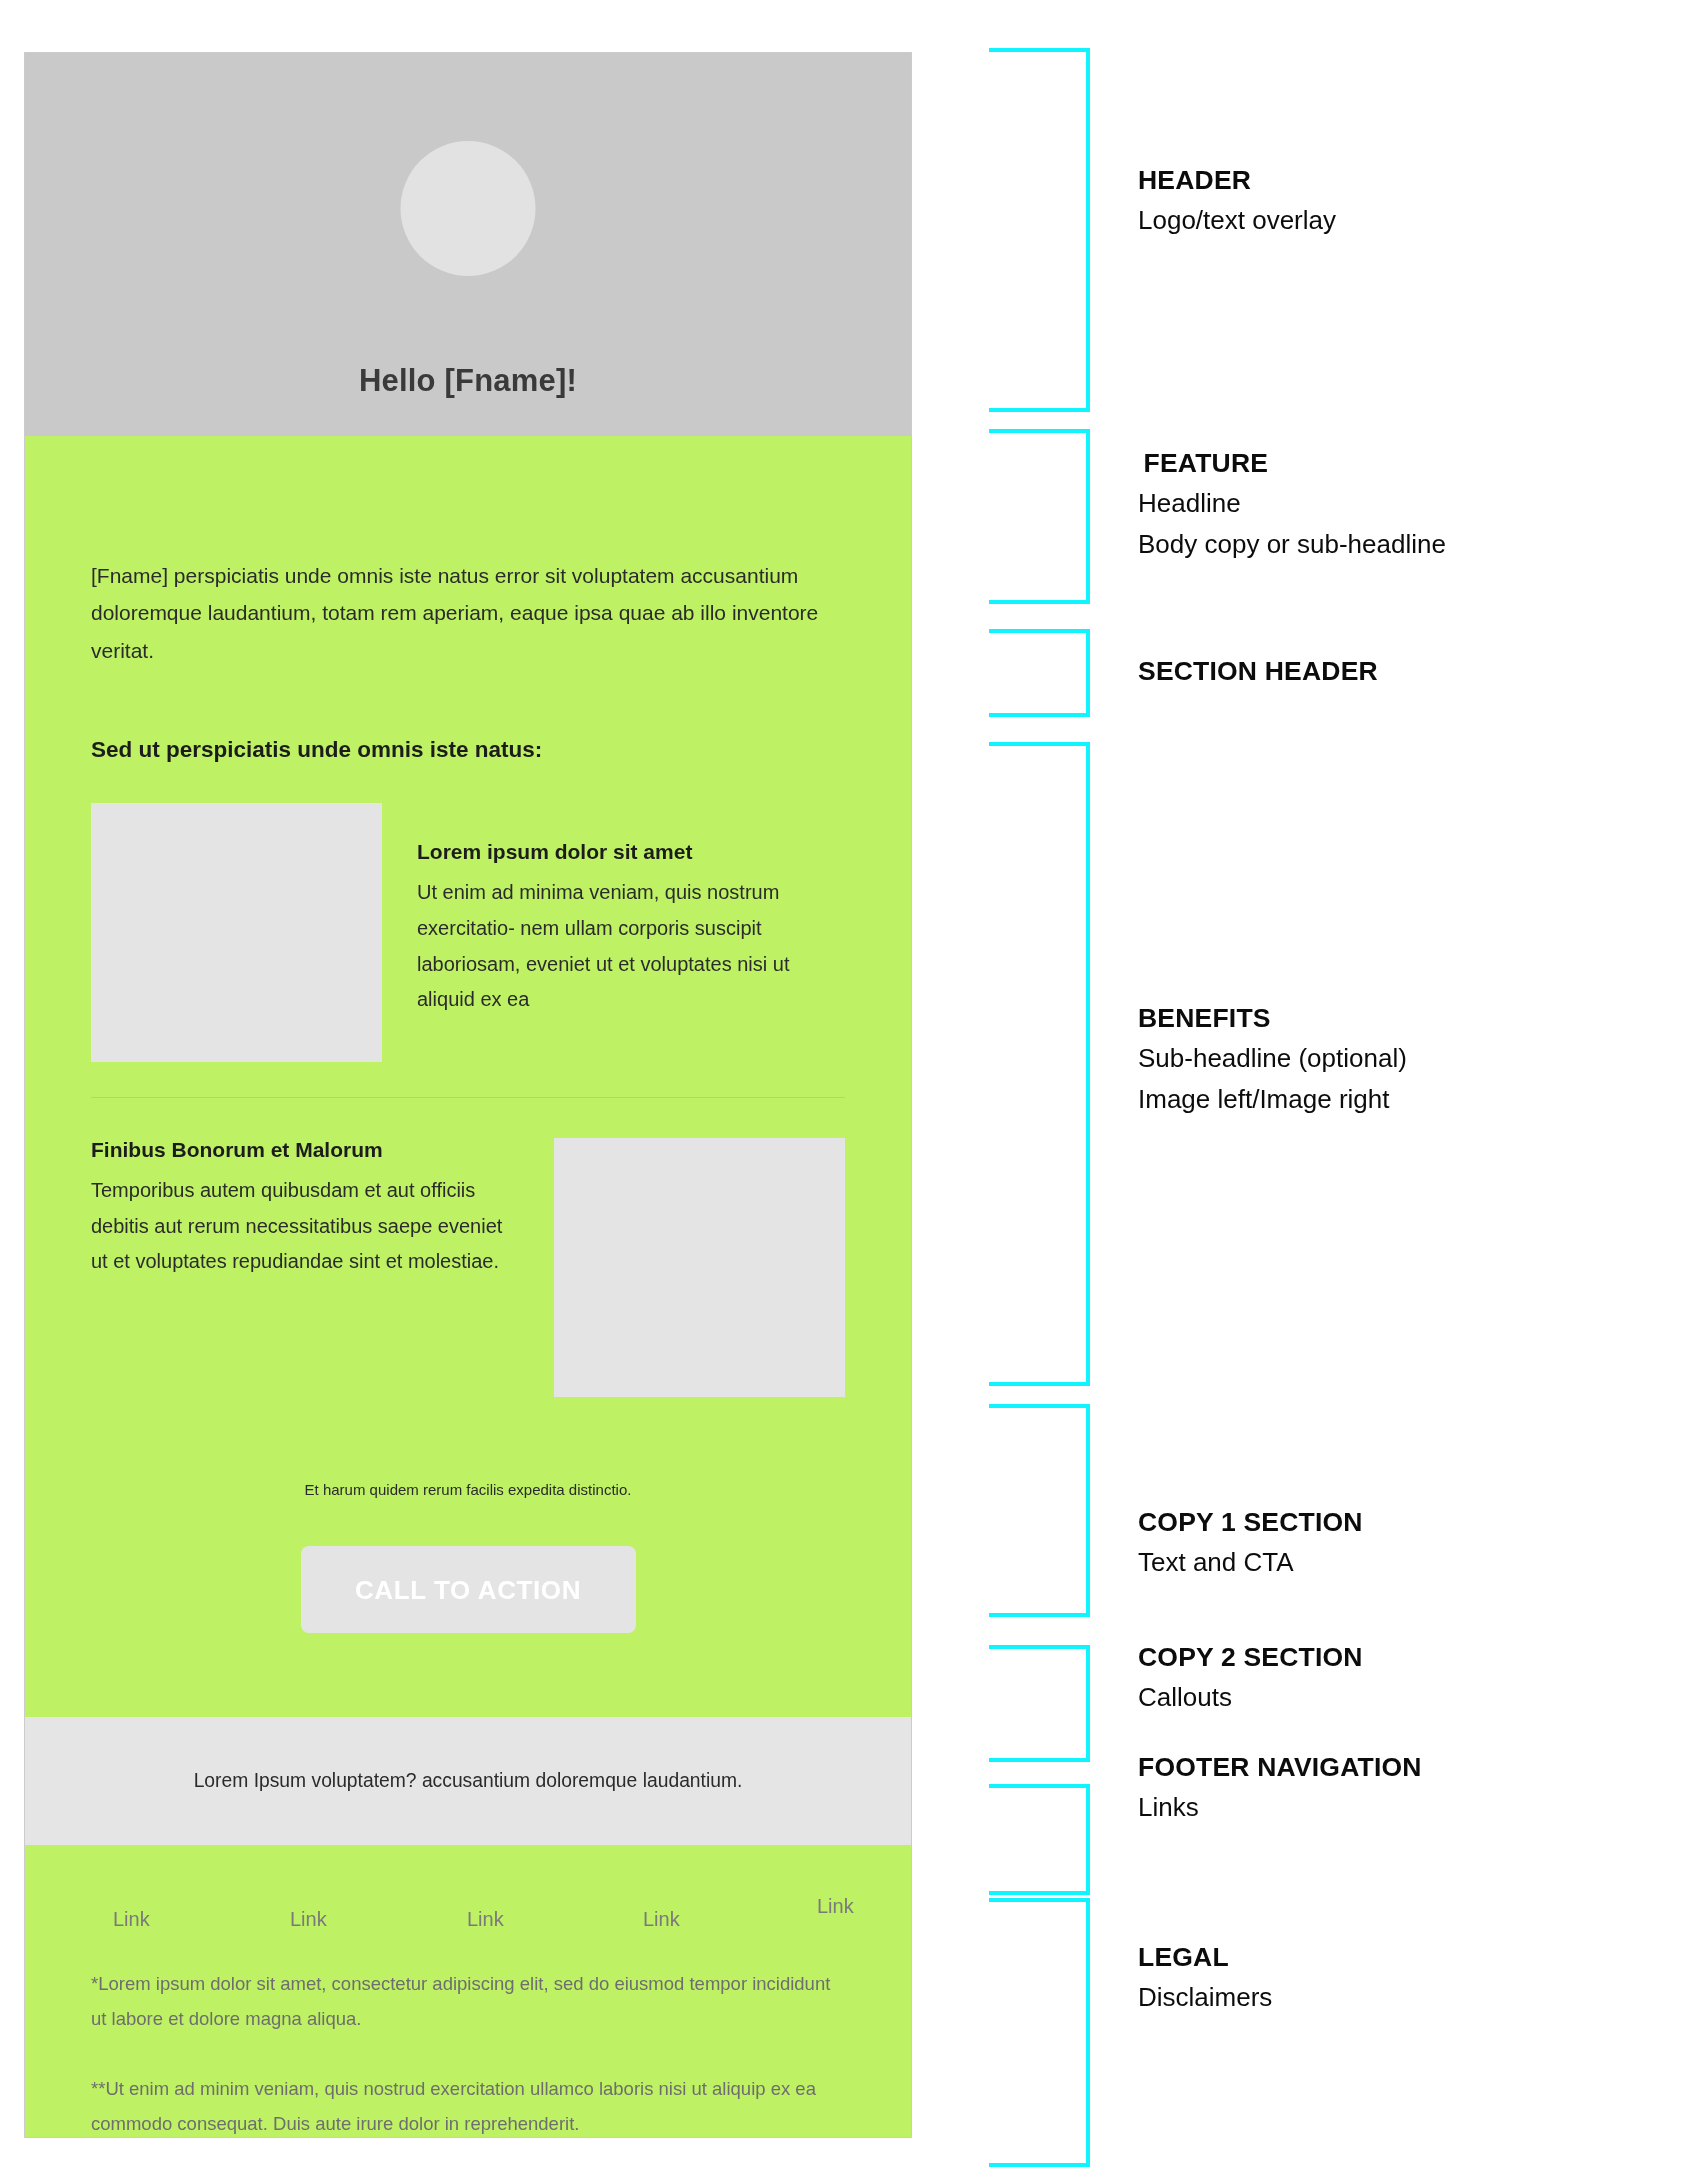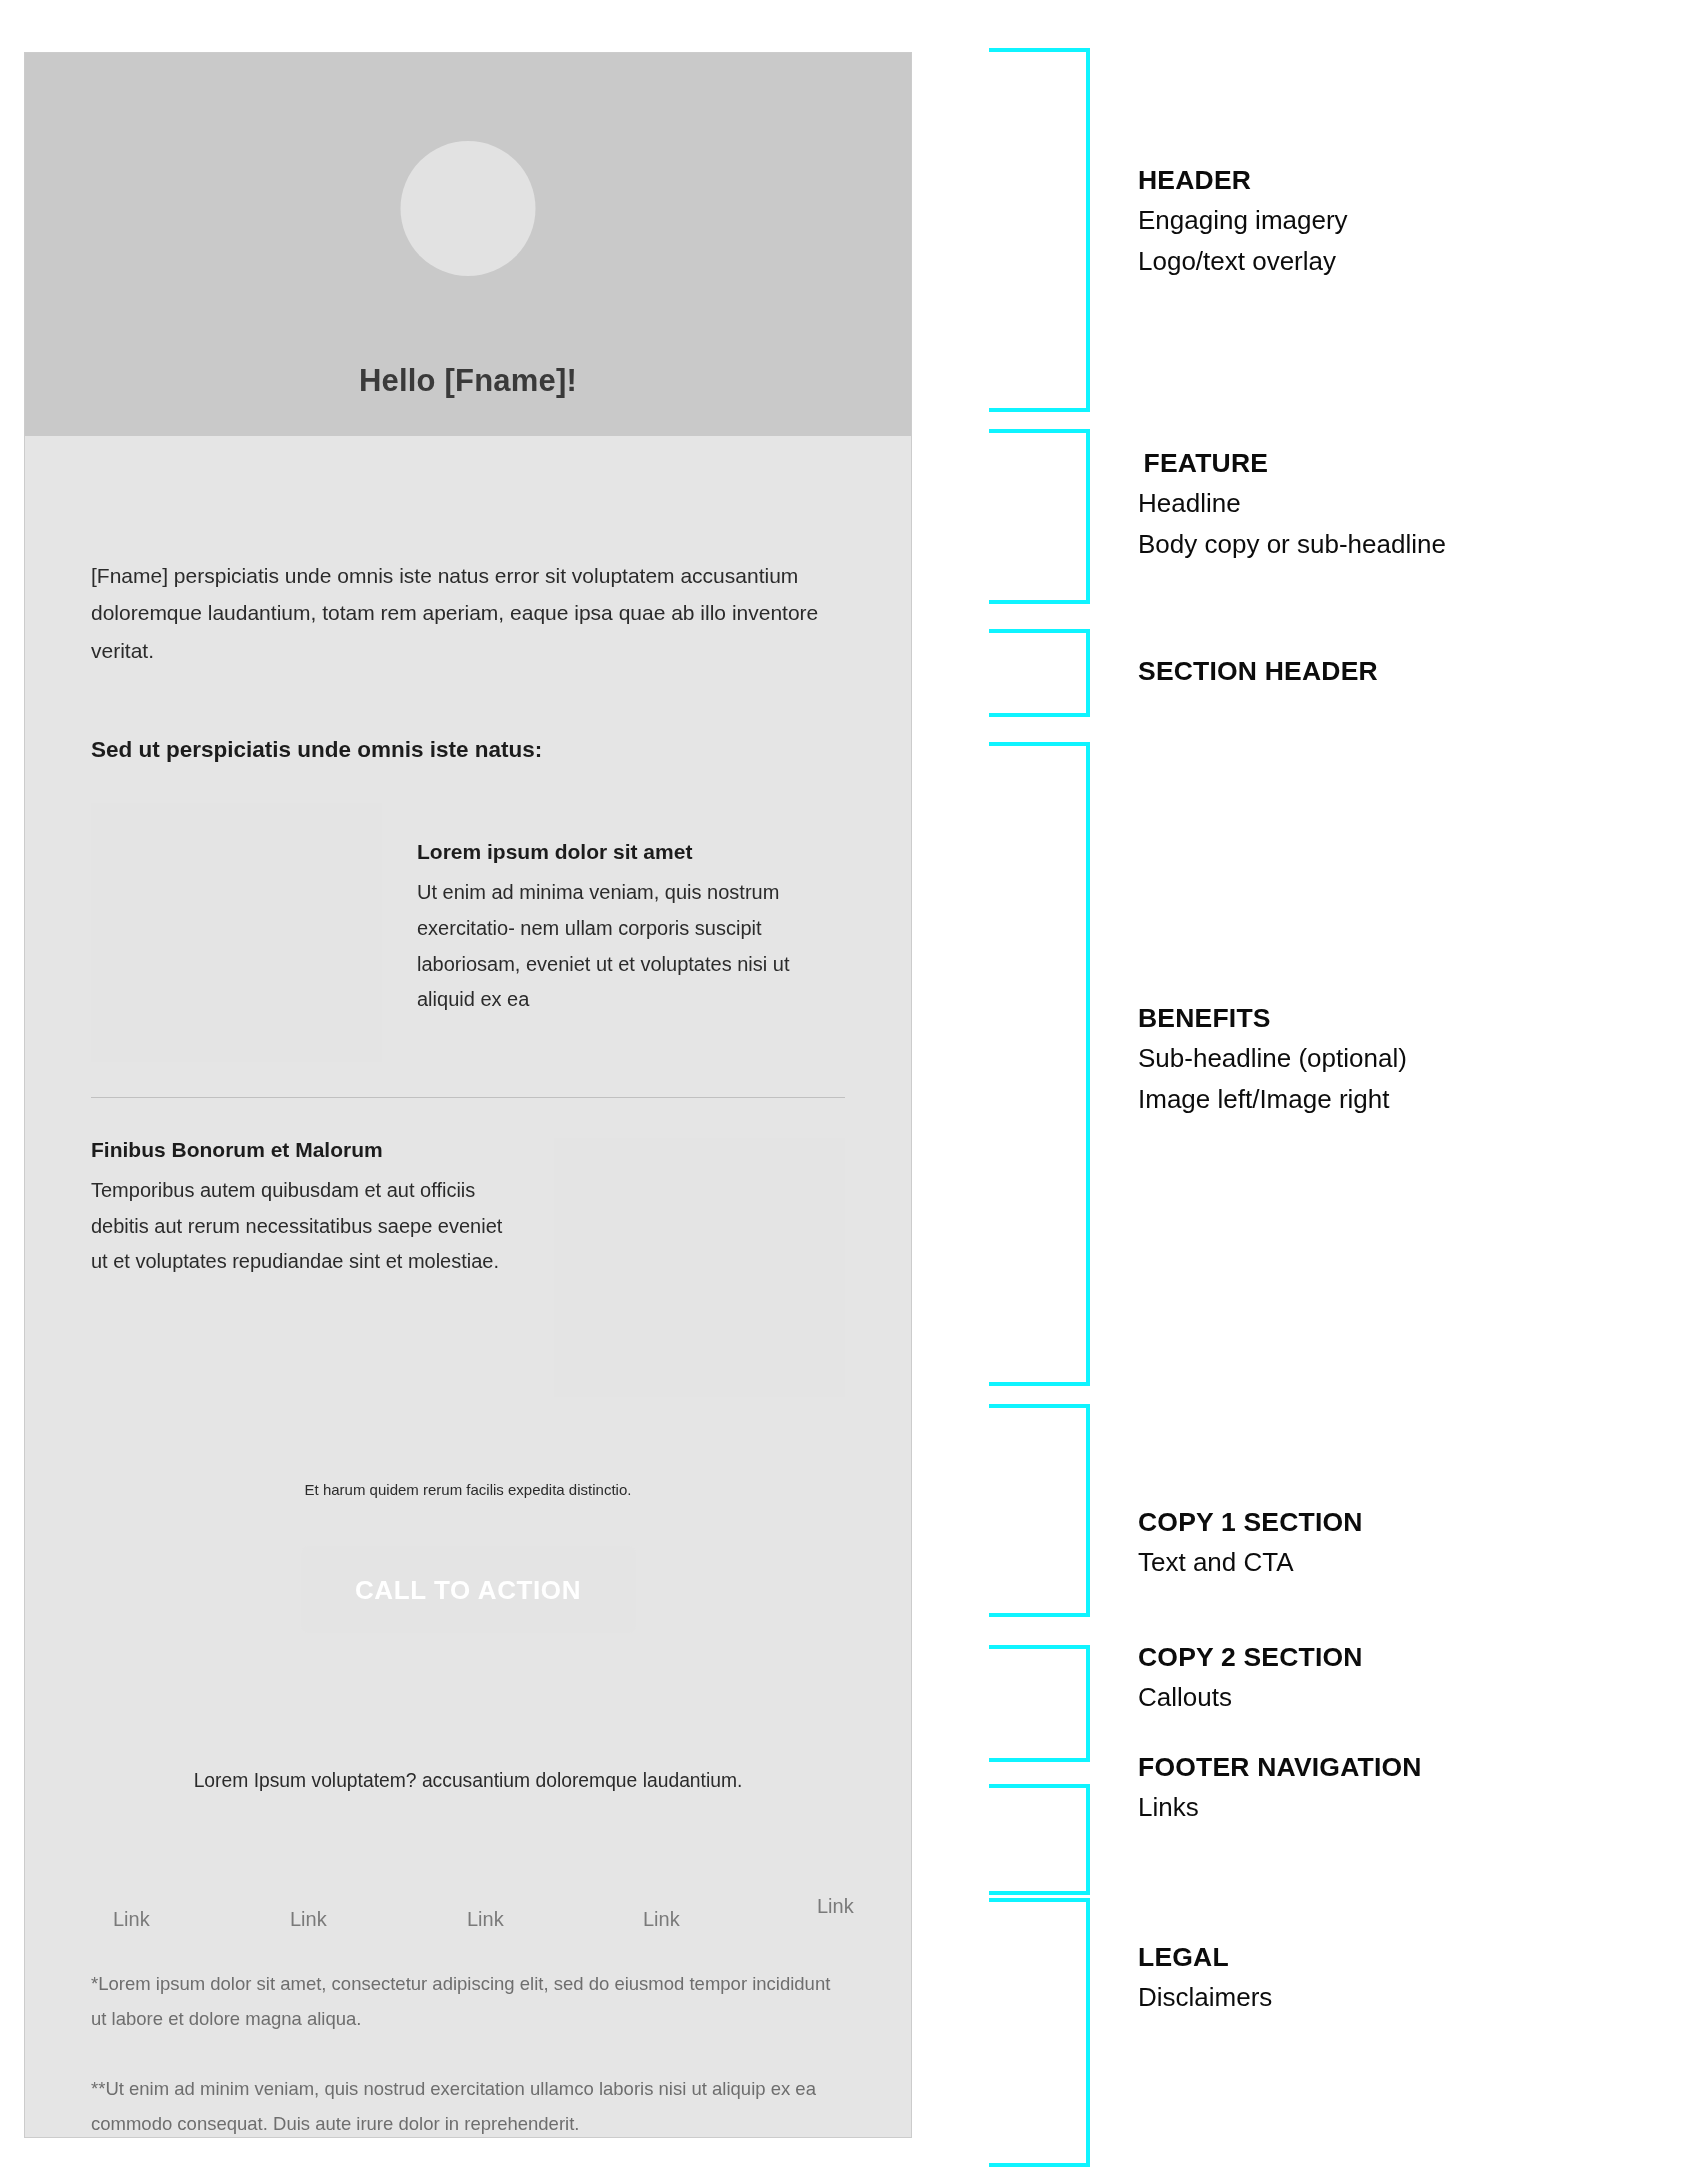--- a/index.html
+++ b/index.html
@@ -15,21 +15,21 @@
     overflow: hidden;
   }
 
   
   #wireframe-card {
     position: absolute;
     left: 24px;
     top: 52px;
     width: 888px;
     height: 2086px;
-    background: #e5e5e5;
+    background: #bef264;
     border: 0.8px solid #cccccc;
     box-sizing: border-box;
   }
 
   
   #hero-header {
     position: absolute;
     left: 0;
     top: 0;
     width: 100%;
@@ -293,21 +293,20 @@
 
   </div>
 </div>
 
 <div id="annotation-column">
 
   <div class="annotation-group">
     <div class="bracket" style="top:48px;  height:364px;"></div>
     <div class="annotation-text" style="top:164px;">
       <div class="annotation-title">HEADER</div>
-      <div class="annotation-line">Engaging imagery</div>
       <div class="annotation-line">Logo/text overlay</div>
     </div>
   </div>
 
   <div class="annotation-group">
     <div class="bracket" style="top:429px; height:175px;"></div>
     <div class="annotation-text" style="top:447px;">
       <div class="annotation-title indented">FEATURE</div>
       <div class="annotation-line">Headline</div>
       <div class="annotation-line">Body copy or sub-headline</div>

